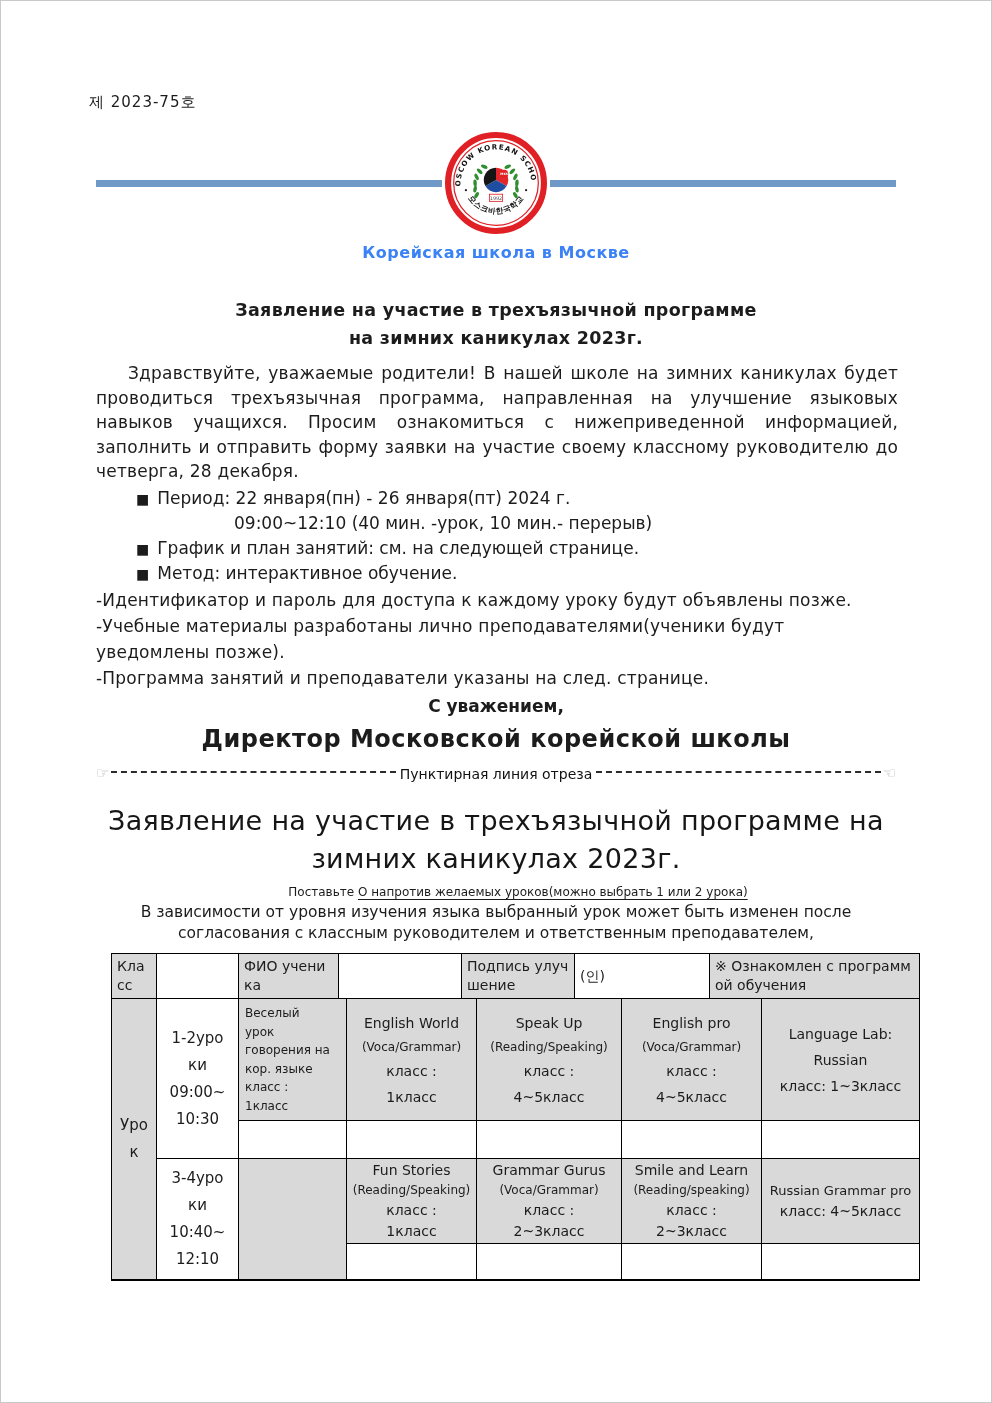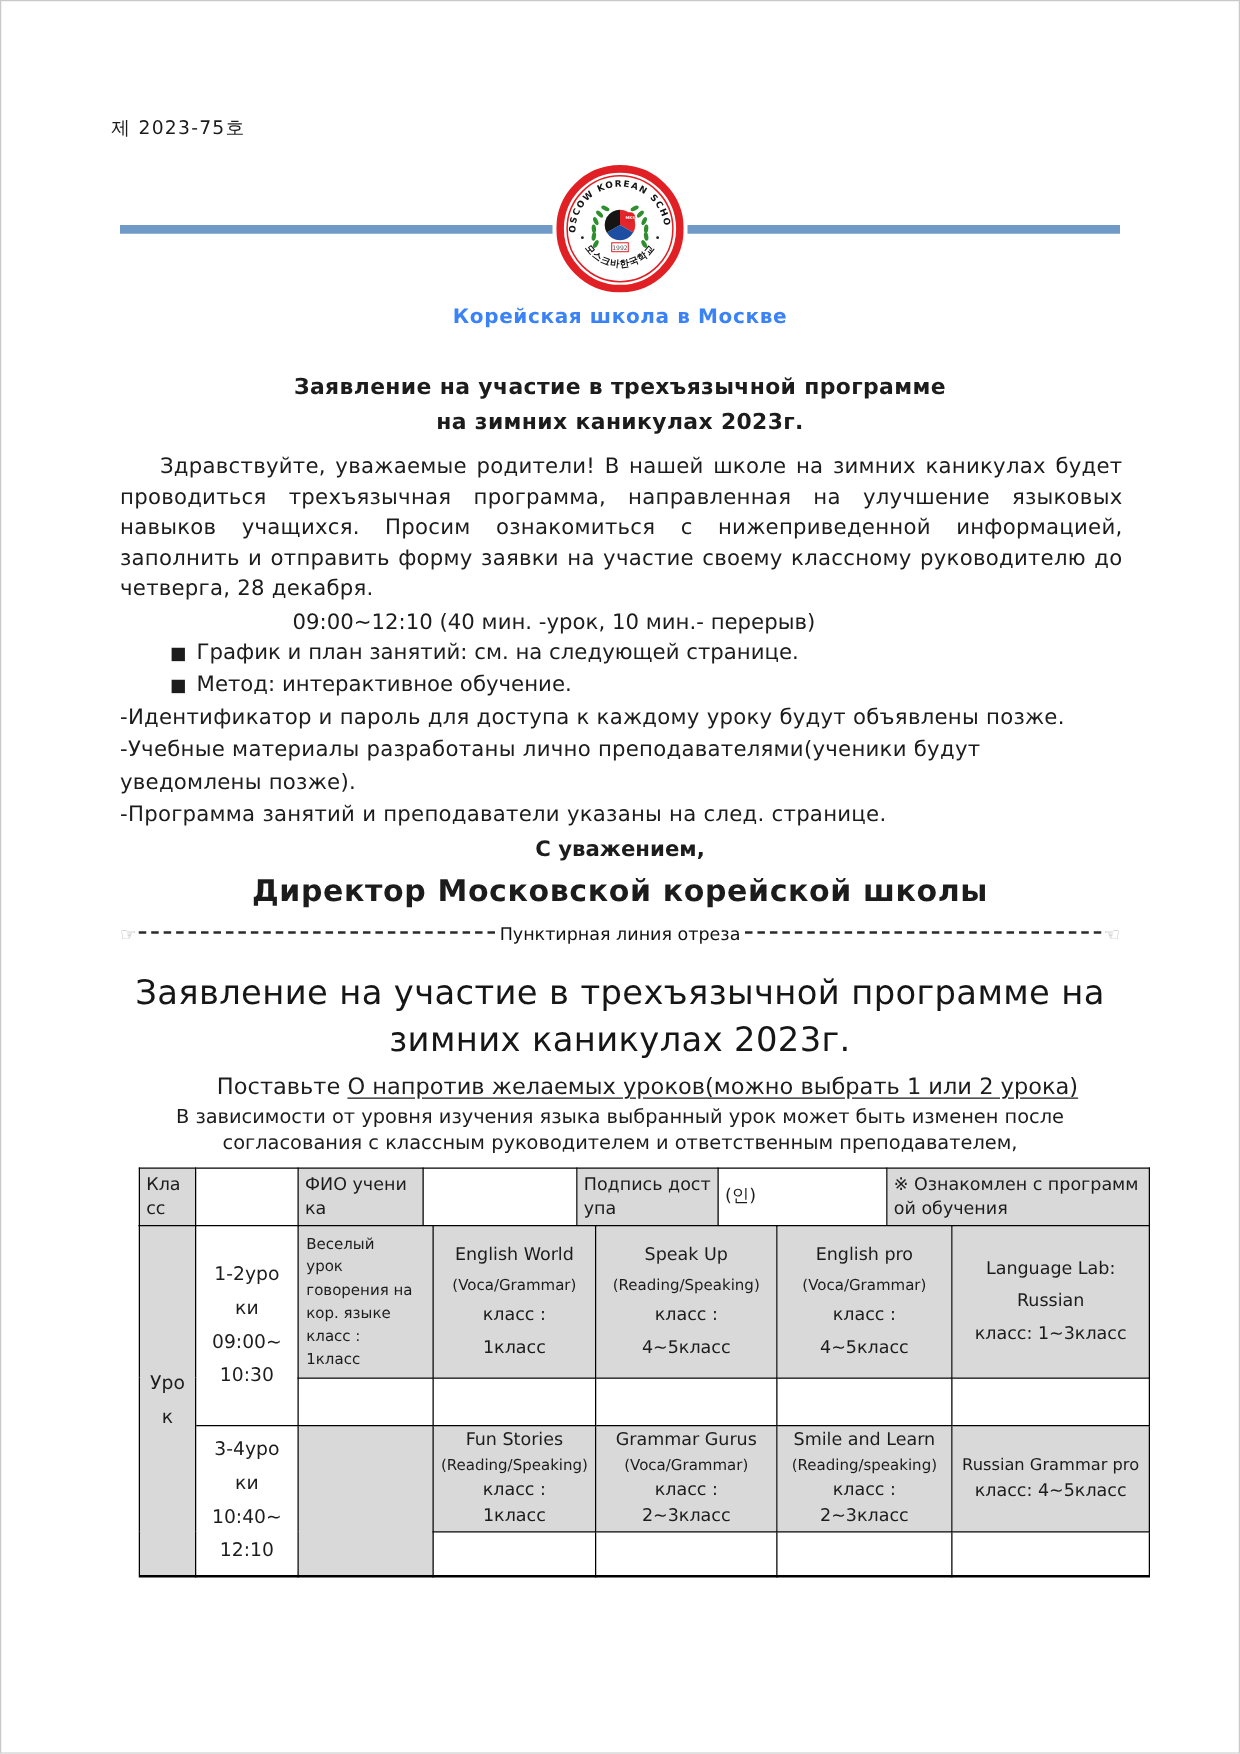--- a/index.html
+++ b/index.html
@@ -19,21 +19,21 @@
   .bullet-sub:empty{display:none;}
   .notes{margin:0 90px 0 95px;font-size:17px;line-height:26px;letter-spacing:.2px;}
   .letter-date{margin-top:8px;text-align:center;font-size:19px;letter-spacing:1px;}
   .letter-closing{margin-top:5px;text-align:center;font-size:17px;font-weight:bold;}
   .letter-signature{margin-top:9px;text-align:center;font-size:24px;font-weight:bold;letter-spacing:.5px;}
   .cut-line{margin:13px 95px 0 95px;display:flex;align-items:center;font-size:14px;color:#111;}
   .cut-hand{color:#b3b3b3;font-size:15px;line-height:1;}
   .cut-dashes{flex:1;border-bottom:2px dashed #2b2b2b;height:0;margin:0 2px 4px 2px;}
   .cut-label{padding:0 2px;white-space:nowrap;}
   .form-title{margin:20px 60px 0 60px;text-align:center;font-size:27px;font-weight:400;color:#161616;line-height:38px;letter-spacing:.3px;}
-  .form-instruction{margin-top:7px;text-align:center;font-size:18px;padding-left:44px;}
+  .form-instruction{margin-top:7px;text-align:center;font-size:12px;padding-left:44px;}
   .uline{text-decoration:underline;text-underline-offset:3px;}
   .form-note{margin-top:3px;text-align:center;font-size:15.5px;line-height:21px;white-space:pre-line;}
   table{border-collapse:collapse;table-layout:fixed;margin-left:110px;width:808px;}
   td{border:1.5px solid #000;box-sizing:border-box;overflow:hidden;}
   .g{background:#d9d9d9;}
   .head-table td{font-size:14px;line-height:19px;padding:3px 5px;vertical-align:middle;word-break:break-all;height:46px;}
   .head-table{border-bottom:none;}
   .body-table td{text-align:center;vertical-align:middle;}
   .row-label-cell{font-size:15px;line-height:27px;white-space:pre-line;}
   .time-cell{font-size:15px;line-height:27px;white-space:pre-line;background:#fff;}
@@ -105,20 +105,23 @@
   </div>
 
   <div class="school-name">Корейская школа в Москве</div>
 
   <div class="letter-title">Заявление на участие в трехъязычной программе
 на зимних каникулах 2023г.</div>
 
   <div class="letter-body">Здравствуйте, уважаемые родители! В нашей школе на зимних каникулах будет проводиться трехъязычная программа, направленная на улучшение языковых навыков учащихся. Просим ознакомиться с нижеприведенной информацией, заполнить и отправить форму заявки на участие своему классному руководителю до четверга, 28 декабря.</div>
 
   <div class="bullets">
+    <div class="bullet-row">
+      <span class="bullet-marker">■</span><span>Период: 22 января(пн) - 26 января(пт) 2024 г.</span>
+    </div>
     <div class="bullet-sub">09:00~12:10 (40 мин. -урок, 10 мин.- перерыв)</div>
     <div class="bullet-row">
       <span class="bullet-marker">■</span><span>График и план занятий: см. на следующей странице.</span>
     </div>
 
     <div class="bullet-row">
       <span class="bullet-marker">■</span><span>Метод: интерактивное обучение.</span>
     </div>
 
   </div>
@@ -158,21 +161,21 @@
         <col style="width:113px">
         <col style="width:135px">
         <col style="width:210px">
     </colgroup>
     <tbody>
         <tr>
       <td class="g">Класс</td>
       <td></td>
       <td class="g">ФИО ученика</td>
       <td></td>
-      <td class="g">Подпись доступа</td>
+      <td class="g">Подпись улучшение</td>
       <td>(인)</td>
       <td class="g">※ Ознакомлен с программой обучения</td>
     </tr>
   </tbody>
     </table>
 
   <table class="body-table" style="margin-top:-1.5px;border-bottom:2.5px solid #000;">
     <colgroup>
       <col style="width:45px">
         <col style="width:82px">

